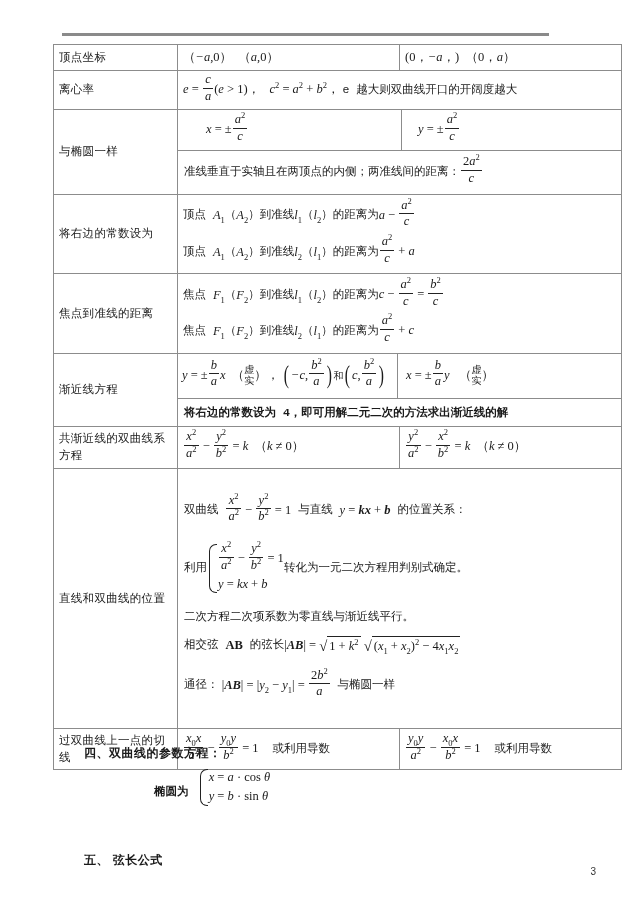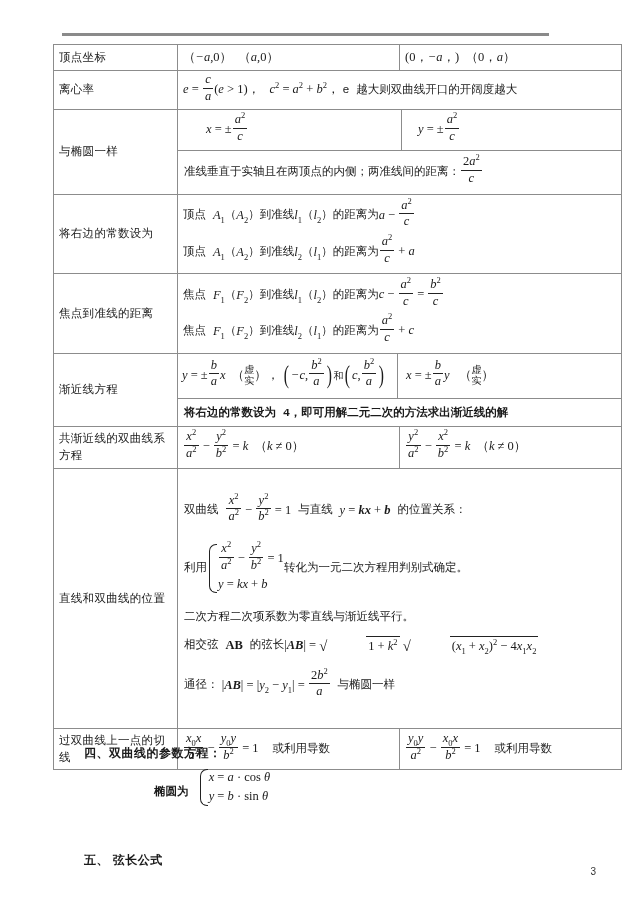--- a/index.html
+++ b/index.html
@@ -155,21 +155,20 @@
     content: "\221A";
     position: absolute;
     left: 0;
     top: -0.08em;
     font-size: 1.18em;
   }
   .rad > .bar {
     display: inline-block;
     border-top: 1px solid #222;
     padding: 0 2px;
-    margin-left: 39px;
   }
 
   
   .sec {
     position: absolute;
     font-family: "Liberation Sans", sans-serif;
     font-weight: bold;
     font-size: 12px;
     letter-spacing: 0.5px;
   }

